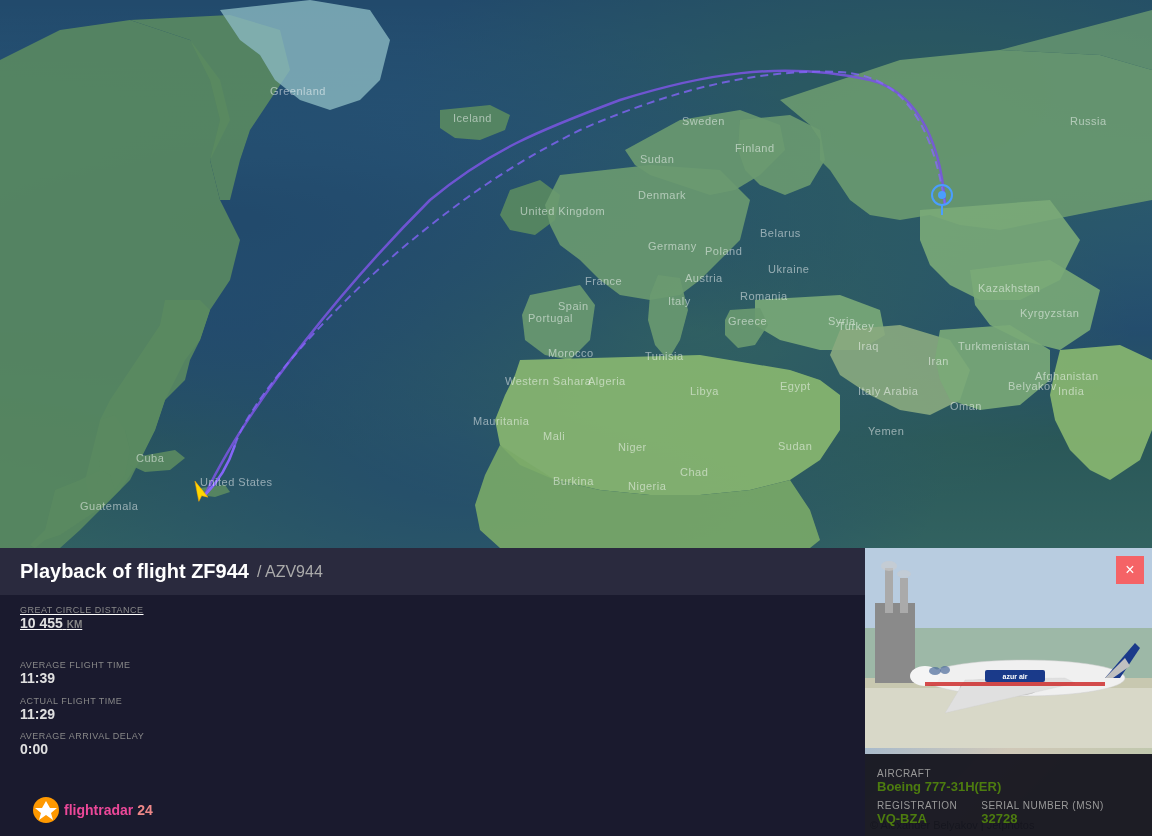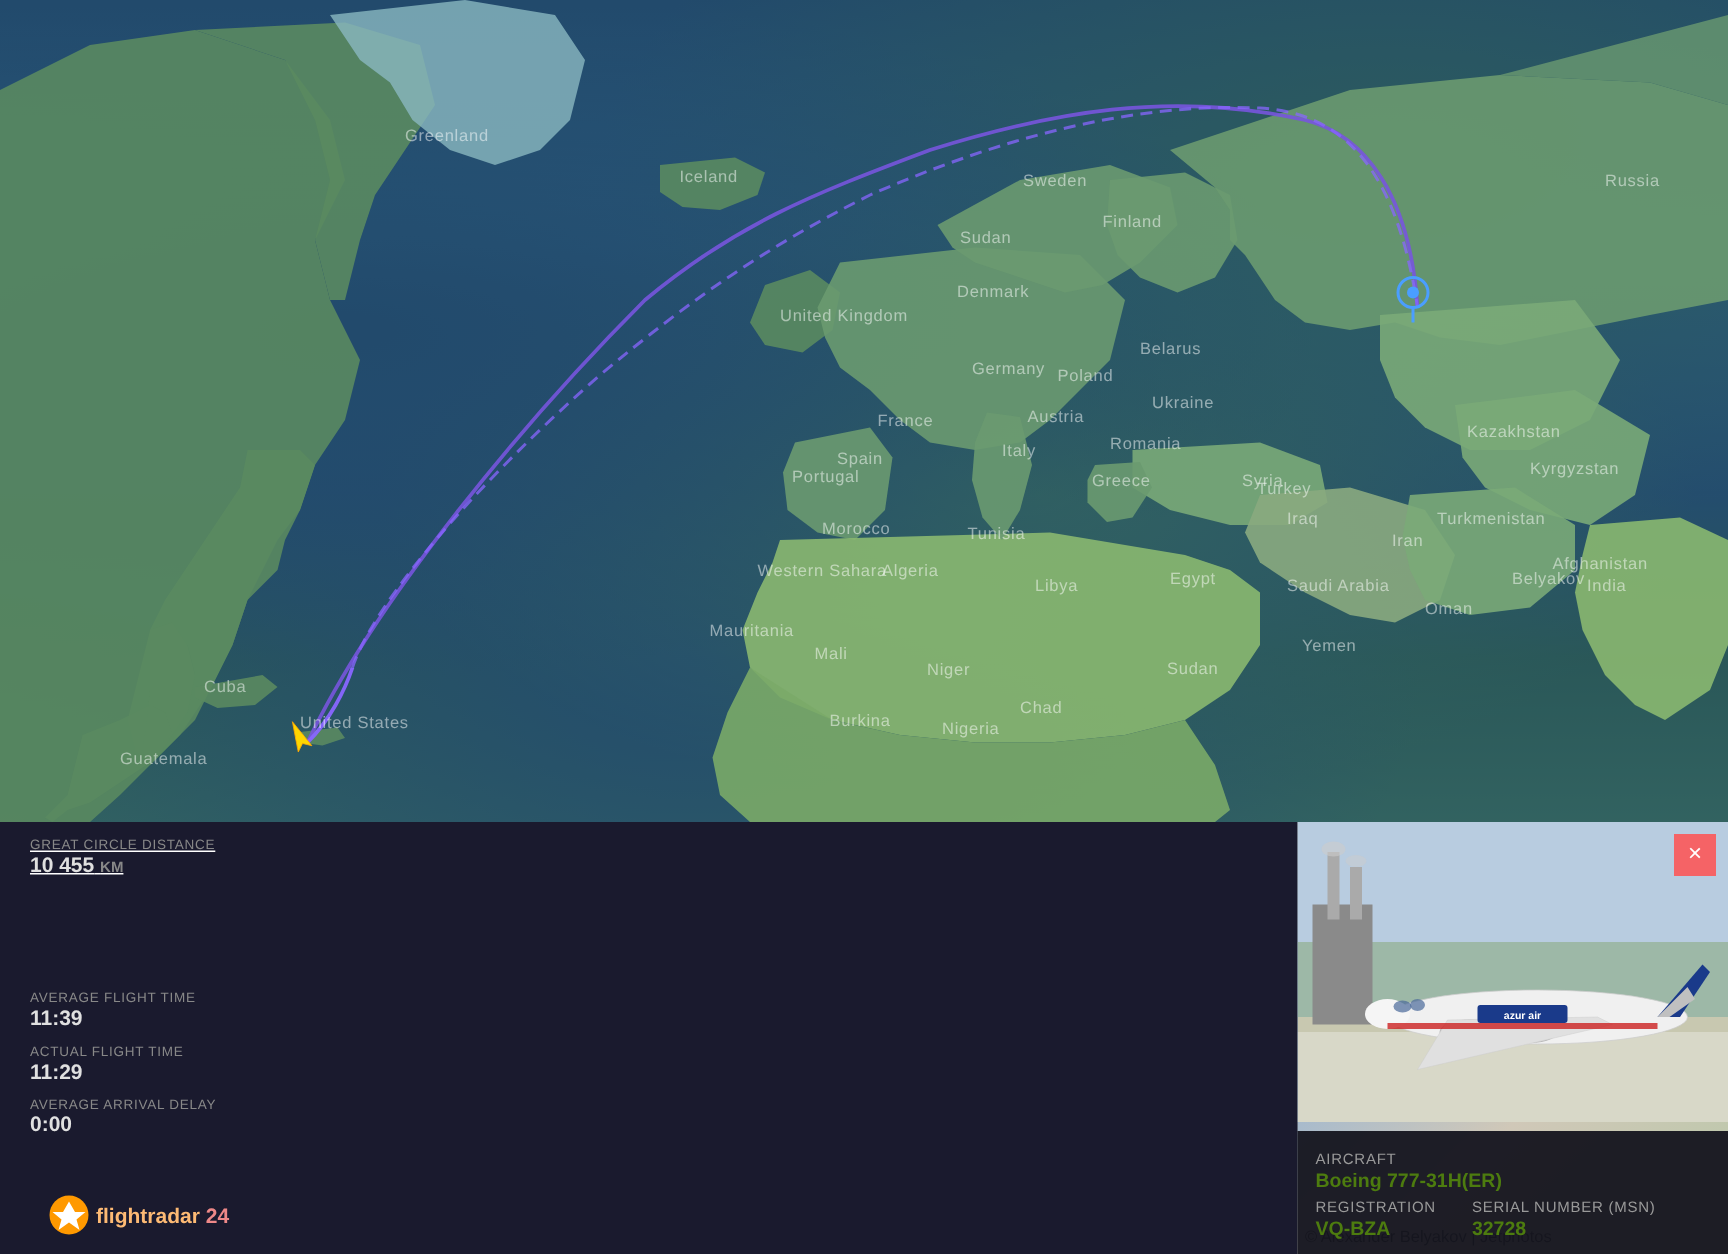--- a/index.html
+++ b/index.html
@@ -294,40 +294,44 @@
   <div class="map-label" style="left:828px;top:315px">Syria</div>
   <div class="map-label" style="left:728px;top:315px">Greece</div>
   <div class="map-label" style="left:668px;top:295px">Italy</div>
   <div class="map-label" style="left:558px;top:300px">Spain</div>
   <div class="map-label" style="left:528px;top:312px">Portugal</div>
   <div class="map-label" style="left:548px;top:347px">Morocco</div>
   <div class="map-label" style="left:588px;top:375px">Algeria</div>
   <div class="map-label" style="left:645px;top:350px">Tunisia</div>
   <div class="map-label" style="left:690px;top:385px">Libya</div>
   <div class="map-label" style="left:780px;top:380px">Egypt</div>
-  <div class="map-label" style="left:858px;top:385px">Saudi Arabia</div>
+  <div class="map-label" style="left:858px;top:385px">Italy Arabia</div>
   <div class="map-label" style="left:950px;top:400px">Oman</div>
   <div class="map-label" style="left:868px;top:425px">Yemen</div>
   <div class="map-label" style="left:778px;top:440px">Sudan</div>
   <div class="map-label" style="left:680px;top:466px">Chad</div>
   <div class="map-label" style="left:618px;top:441px">Niger</div>
   <div class="map-label" style="left:543px;top:430px">Mali</div>
   <div class="map-label" style="left:505px;top:375px">Western Sahara</div>
   <div class="map-label" style="left:473px;top:415px">Mauritania</div>
   <div class="map-label" style="left:553px;top:475px">Burkina</div>
   <div class="map-label" style="left:628px;top:480px">Nigeria</div>
   <div class="map-label" style="left:1058px;top:385px">India</div>
   <div class="map-label" style="left:1008px;top:380px">Belyakov</div>
   <div class="map-label" style="left:136px;top:452px">Cuba</div>
   <div class="map-label" style="left:80px;top:500px">Guatemala</div>
   <div class="map-label" style="left:200px;top:476px">United States</div>
 </div>
 
 <div id="bottom-panel" style="position: absolute; top: 548px; left: 0px; height: 288px;">
 
+  <div id="title-bar">
+    <span class="title-main">Playback of flight ZF944</span>
+    <span class="title-sub">/ AZV944</span>
+  </div>
 
   <div id="stats-row">
     <div class="stat-block">
       <span class="stat-label">GREAT CIRCLE DISTANCE</span>
       <span class="stat-value">
         <span>10 455</span> <span class="stat-unit">KM</span>
       </span>
     </div>
     <div class="stat-block" style="position:absolute;left:20px;top:112px">
       <span class="stat-label">AVERAGE FLIGHT TIME</span>
@@ -341,21 +345,21 @@
       <span class="stat-label">AVERAGE ARRIVAL DELAY</span>
       <span class="stat-value">0:00</span>
     </div>
   </div>
 
   <div id="logo-area" style="position:absolute;bottom:6px;left:12px;display:flex;align-items:center;gap:4px">
     <svg width="28" height="28" viewBox="0 0 28 28">
       <circle cx="14" cy="14" r="13" fill="#f90" stroke="none"></circle>
       <polygon points="14,5 18,12 25,12 19,17 21,24 14,19 7,24 9,17 3,12 10,12" fill="white"></polygon>
     </svg>
-    <span style="font-size:14px;color:#fdba74;font-weight:bold">flightradar</span>
+    <span style="font-size:14px;color:#ec4899;font-weight:bold">flightradar</span>
       <span style="font-size:14px;color:#e88;font-weight:bold">24</span>
   </div>
 </div>
 
 <div id="photo-panel" style="position: absolute; top: 548px; right: 0px; height: 288px; width: 287px;">
   <button class="close-btn">×</button>
 
   <div class="photo-placeholder">
     
     <svg width="287" height="200" viewBox="0 0 287 200">

